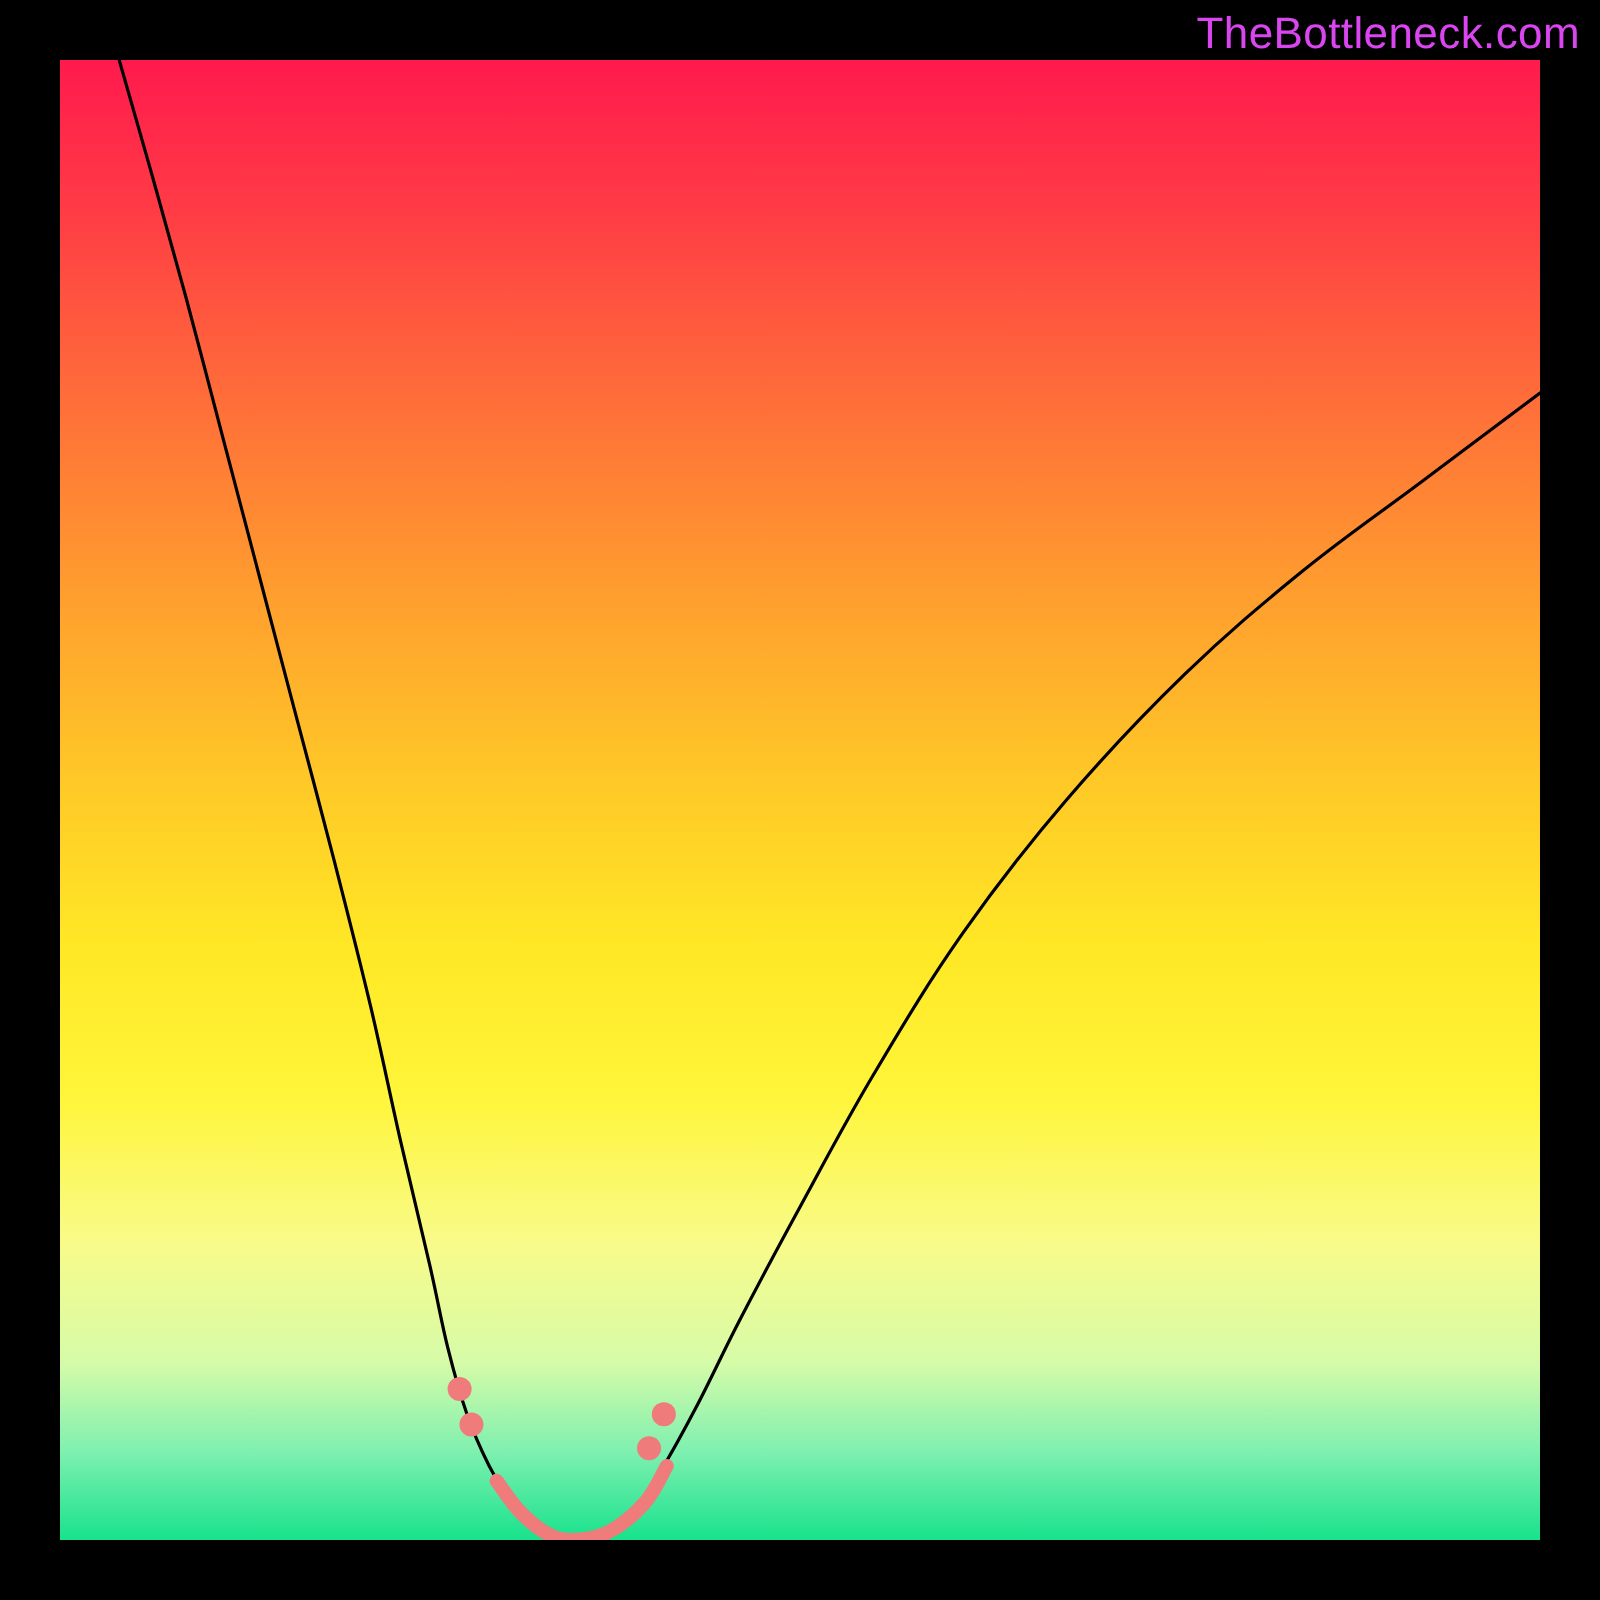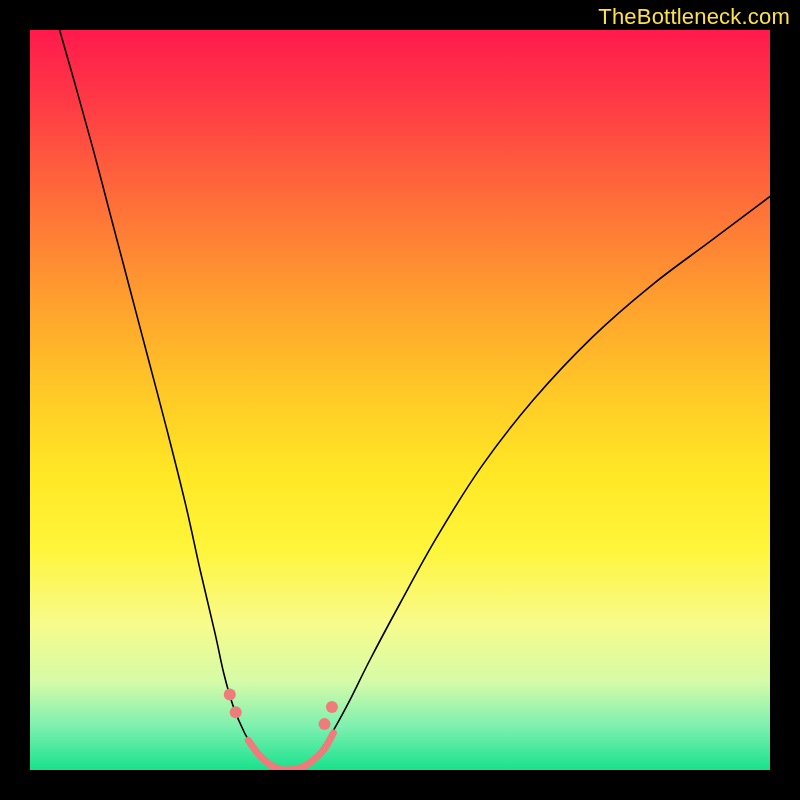--- a/index.html
+++ b/index.html
@@ -44,21 +44,21 @@
     position: absolute;
     left: 0;
     top: 0;
     width: 740px;
     height: 740px;
   }
   .watermark {
     position: absolute;
     top: 4px;
     right: 10px;
-    color: #fde047;
+    color: #d946ef;
     font-size: 22px;
     font-weight: 500;
     letter-spacing: 0.2px;
   }
   .curve-main {
     fill: none;
     stroke: #000;
     stroke-width: 1.6;
     stroke-linecap: round;
     stroke-linejoin: round;

